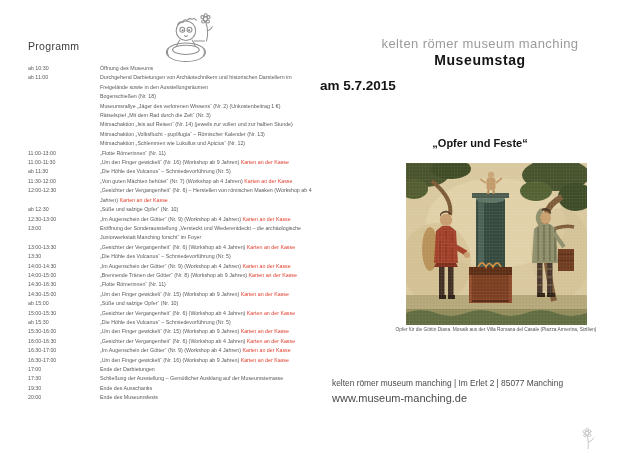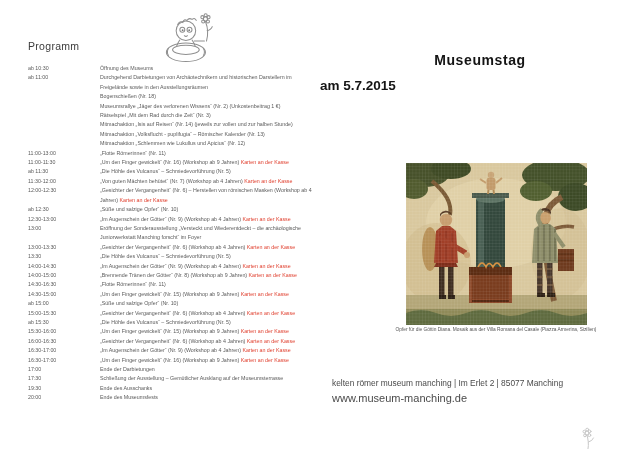--- a/index.html
+++ b/index.html
@@ -203,22 +203,24 @@
       </div>
       <div class="sched-row">
         <span class="sched-time">20:00</span>
         <span class="sched-text"><span>Ende des Museumsfests</span></span>
       </div>
     </div>
 </div>
 
 <div class="page" id="page-right">
 
+  <div class="museum-name">kelten römer museum manching</div>
   <div class="main-title">Museumstag</div>
   <div class="date-line">am 5.7.2015</div>
+  <div class="subtitle">„Opfer und Feste“</div>
 
   <div class="mosaic-wrap">
     <svg viewBox="0 0 181 162" width="181" height="162">
       <defs>
         <pattern id="tess" width="3.2" height="3.2" patternUnits="userSpaceOnUse">
           <path d="M0 0H3.2M0 0V3.2" stroke="rgba(255,255,255,0.20)" stroke-width="0.5"></path>
         </pattern>
       </defs>
       <rect width="181" height="162" fill="#d9c89e"></rect>
       <ellipse cx="90" cy="60" rx="70" ry="45" fill="#e2d3ab" opacity="0.7"></ellipse>

